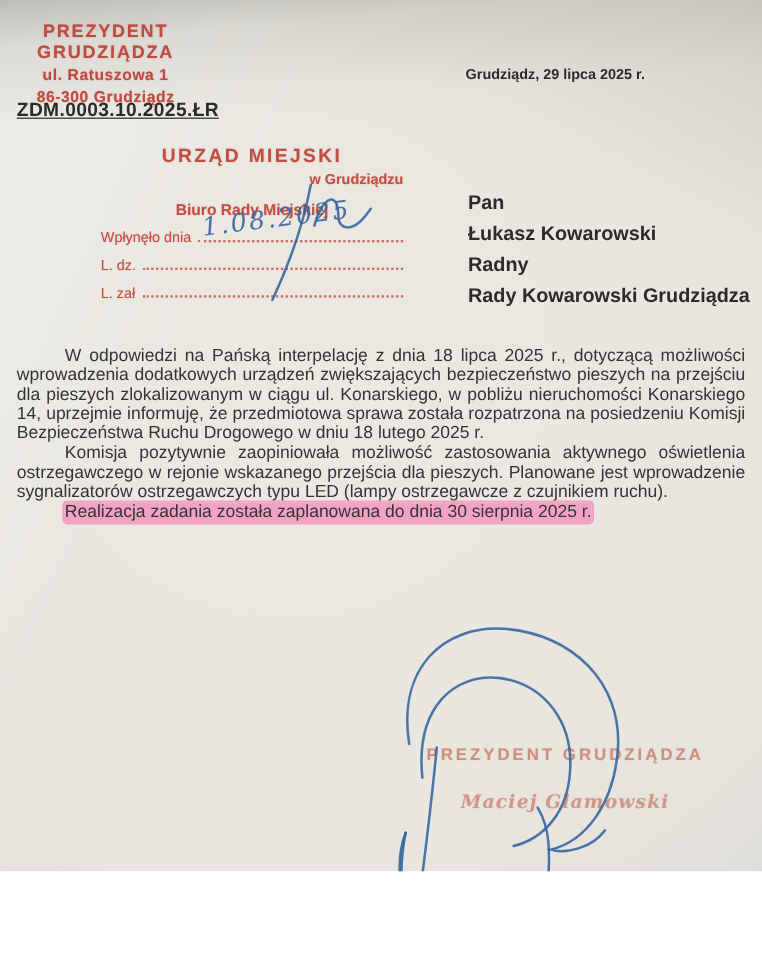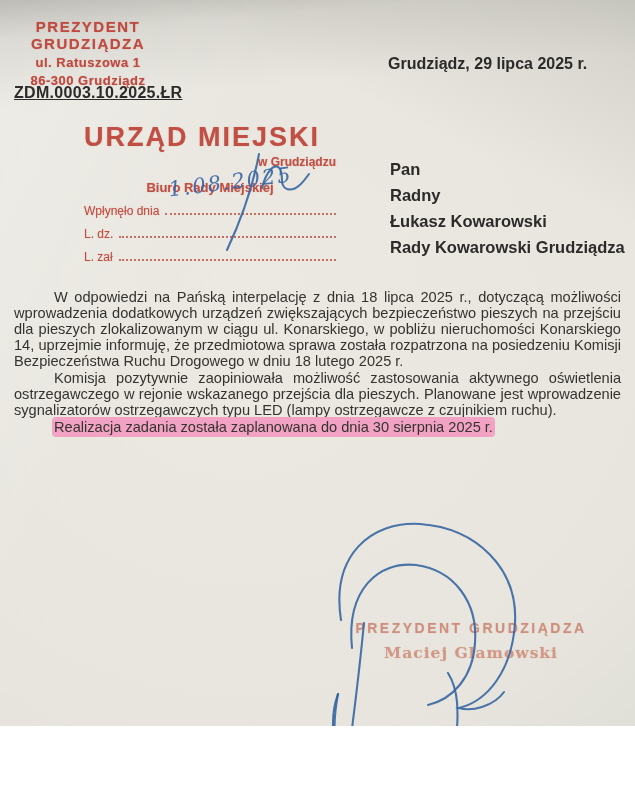--- a/index.html
+++ b/index.html
@@ -19,27 +19,27 @@
   .sender-stamp{
     position:absolute;left:-18px;top:18px;width:212px;text-align:center;
     color:#bf4a40;font-weight:bold;
     text-shadow:0 0 1px rgba(191,74,64,0.55);
     filter:blur(.2px);
   }
   .sender-stamp .l1{font-size:15px;letter-spacing:1.5px;}
   .sender-stamp .l2,.sender-stamp .l3{font-size:13px;margin-top:3px;letter-spacing:.5px;}
   
   .ref-number{position:absolute;left:14px;top:84px;font-size:16px;font-weight:bold;color:#2c2b29;letter-spacing:.3px;text-decoration:underline;}
-  .date-line{position:absolute;left:388px;top:55px;font-size:16px;font-weight:bold;color:#2c2b29;}
+  .date-line{position:absolute;left:388px;top:55px;font-size:12px;font-weight:bold;color:#2c2b29;}
   
   .received-stamp{
     position:absolute;left:84px;top:122px;width:252px;
     color:#c24f44;text-shadow:0 0 1px rgba(194,79,68,0.45);filter:blur(.15px);
   }
-  .received-stamp .title{font-size:27px;font-weight:bold;letter-spacing:2px;text-align:left;}
+  .received-stamp .title{font-size:16px;font-weight:bold;letter-spacing:2px;text-align:center;}
   .received-stamp .sub1{font-size:12px;font-weight:bold;text-align:right;margin-top:2px;}
   .received-stamp .sub2{font-size:13px;font-weight:bold;text-align:center;margin-top:11px;}
   .stamp-row{display:flex;align-items:flex-end;font-size:12px;margin-top:9px;}
   .stamp-row .lbl{white-space:nowrap;padding-right:6px;}
   .stamp-row .leader{flex:1;border-bottom:2px dotted rgba(194,79,68,0.8);height:1px;margin-bottom:3px;}
   .handwritten-date{
     position:absolute;left:168px;top:170px;
     color:#3a64a4;font-size:21px;font-style:italic;
     font-family:"DejaVu Serif","Liberation Serif",serif;
     transform:rotate(-7deg);letter-spacing:2px;opacity:.9;
@@ -55,21 +55,21 @@
   .hl{
     background:#f2a3c3;box-shadow:0 0 0 2px #f2a3c3;border-radius:2px;
   }
   
   .president-stamp{
     position:absolute;left:336px;top:620px;width:270px;text-align:center;
     color:rgba(199,111,90,0.62);text-shadow:0 0 1px rgba(199,111,90,0.35);
   }
   .president-stamp .t{font-size:14px;font-weight:bold;letter-spacing:2.5px;white-space:nowrap;}
   .president-stamp .n{
-    font-size:15.5px;font-weight:bold;margin-top:7px;letter-spacing:1px;
+    font-size:15.5px;font-weight:bold;font-style:italic;margin-top:22px;letter-spacing:1px;
     font-family:"DejaVu Serif","Liberation Serif",serif;color:rgba(203,118,96,0.55);
   }
   .ink-overlay{position:absolute;left:0;top:0;width:635px;height:802px;pointer-events:none;}
   .ink-overlay path{fill:none;stroke:#33639f;stroke-width:2.1;stroke-linecap:round;opacity:.88;}
 </style>
 </head>
 <body>
 
 <div class="page">
 
@@ -97,22 +97,22 @@
     <div class="stamp-row">
       <span class="lbl">L. zał</span>
       <span class="leader"></span>
     </div>
   </div>
 
   <div class="handwritten-date">1.08.2025</div>
 
   <div class="recipient">
     <div>Pan</div>
+    <div>Łukasz Kowarowski</div>
     <div>Radny</div>
-    <div>Łukasz Kowarowski</div>
     <div>Rady Kowarowski Grudziądza</div>
   </div>
 
   <div class="body-text">
     <p>W odpowiedzi na Pańską interpelację z dnia 18 lipca 2025 r., dotyczącą możliwości wprowadzenia dodatkowych urządzeń zwiększających bezpieczeństwo pieszych na przejściu dla pieszych zlokalizowanym w ciągu ul. Konarskiego, w pobliżu nieruchomości Konarskiego 14, uprzejmie informuję, że przedmiotowa sprawa została rozpatrzona na posiedzeniu Komisji Bezpieczeństwa Ruchu Drogowego w dniu 18 lutego 2025 r.</p>
     <p>Komisja pozytywnie zaopiniowała możliwość zastosowania aktywnego oświetlenia ostrzegawczego w rejonie wskazanego przejścia dla pieszych. Planowane jest wprowadzenie sygnalizatorów ostrzegawczych typu LED (lampy ostrzegawcze z czujnikiem ruchu).</p>
     <p><span class="hl">Realizacja zadania została zaplanowana do dnia 30 sierpnia 2025 r.</span></p>
   </div>
 
   <div class="president-stamp">

